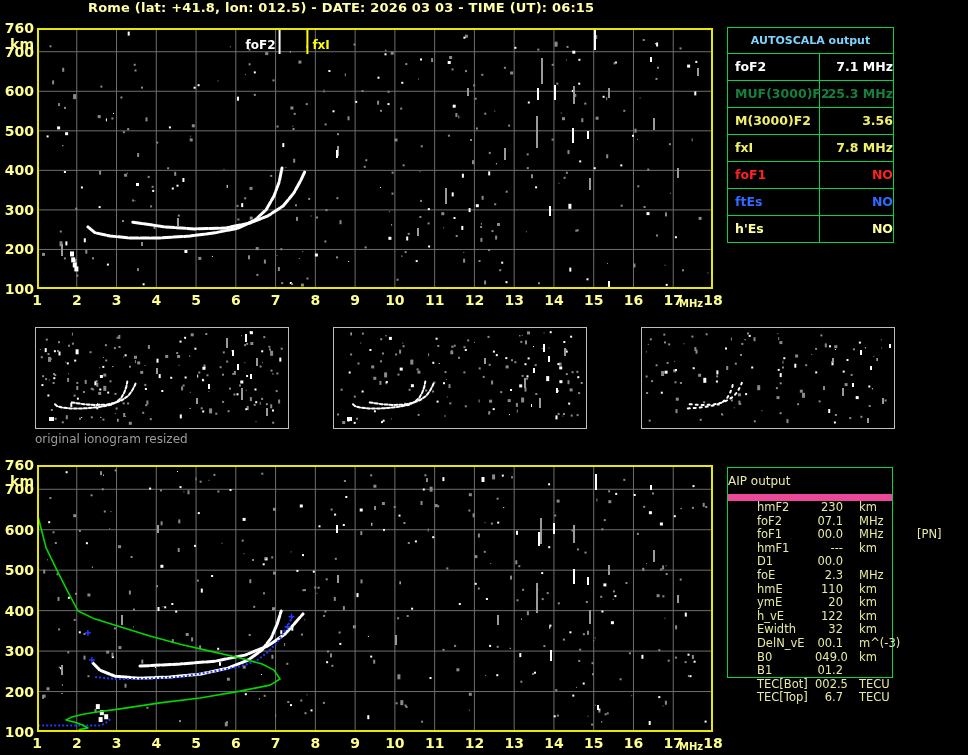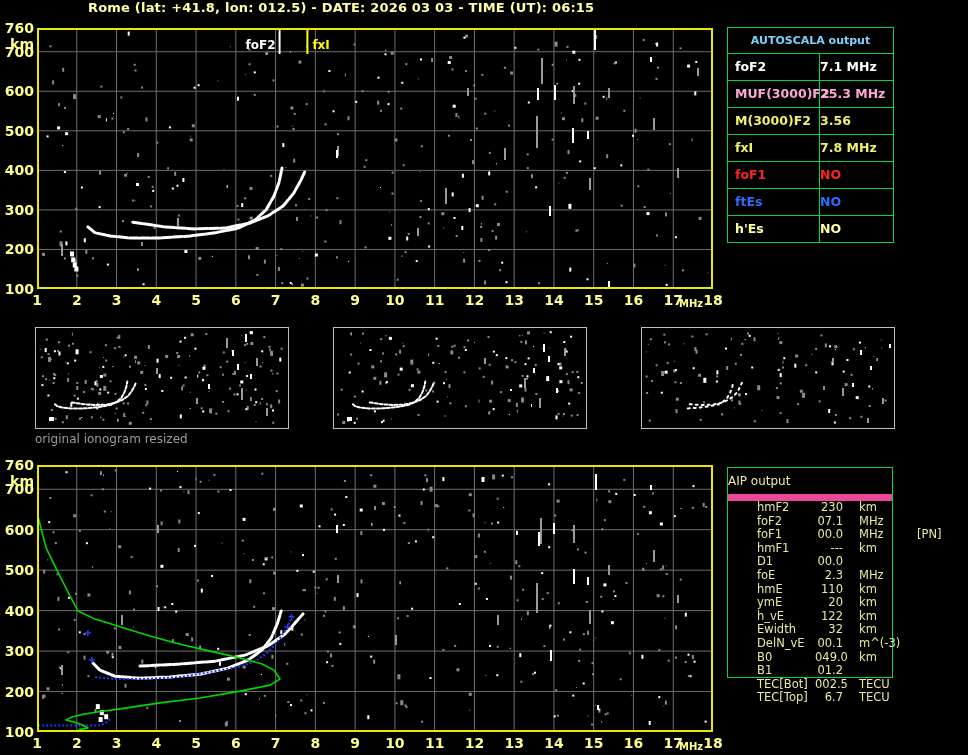--- a/index.html
+++ b/index.html
@@ -20,21 +20,21 @@
   #panel0{left:35px;} #panel1{left:333px;} #panel2{left:641px;}
   .caption{position:absolute;top:432px;width:254px;text-align:left;color:#9c9c9c;font-size:12px;}
   #cap0{left:35px;} #cap1{left:333px;} #cap2{left:641px;}
   
   #autoscala{position:absolute;left:727px;top:27px;width:165px;border:1px solid #00d44a;background:#000;}
   #autoscala .hd{height:25px;line-height:25px;text-align:center;color:#7dd3fc;
                  font-size:11px;font-weight:bold;border-bottom:1px solid #00d44a;}
   .as-row{display:flex;height:26px;border-bottom:1px solid #00d44a;font-size:12.5px;font-weight:bold;}
   .as-row:last-child{border-bottom:none;}
   .as-lab{width:84px;padding-left:7px;line-height:26px;border-right:1px solid #00d44a;white-space:nowrap;}
-  .as-val{flex:1;text-align:left;line-height:26px;white-space:nowrap;}
+  .as-val{flex:1;text-align:right;line-height:26px;white-space:nowrap;}
   
   #aip-border{position:absolute;left:727px;top:467px;width:164px;height:209px;border:1px solid #00d44a;background:transparent;}
   #aip-head{height:26px;line-height:26px;color:#eaeaa8;font-size:12px;border-bottom:7px solid #ec4899;}
   #aip-rows{position:absolute;left:734px;top:501px;width:230px;color:#e9e9a3;font-size:11.5px;line-height:13.6px;}
   .aip-row{display:flex;white-space:nowrap;}
   .aip-n{width:58px;margin-left:23px;} .aip-v{width:28px;text-align:right;} .aip-u{margin-left:16px;width:40px;} .aip-note{margin-left:18px;}
 </style>
 </head>
 <body>
 
@@ -1279,21 +1279,21 @@
       </svg></div>
   <div id="cap0" class="caption">original ionogram resized</div>
 
   <div id="autoscala">
     <div class="hd">AUTOSCALA output</div>
     <div id="as-rows">
         <div class="as-row" style="color: rgb(255, 255, 255);">
           <div class="as-lab">foF2</div>
           <div class="as-val">7.1 MHz</div>
         </div>
-        <div class="as-row" style="color: #f9a8d4;">
+        <div class="as-row" style="color: #15803d;">
           <div class="as-lab">MUF(3000)F2</div>
           <div class="as-val">25.3 MHz</div>
         </div>
         <div class="as-row" style="color: rgb(240, 240, 106);">
           <div class="as-lab">M(3000)F2</div>
           <div class="as-val">3.56</div>
         </div>
         <div class="as-row" style="color: rgb(240, 240, 106);">
           <div class="as-lab">fxI</div>
           <div class="as-val">7.8 MHz</div>

